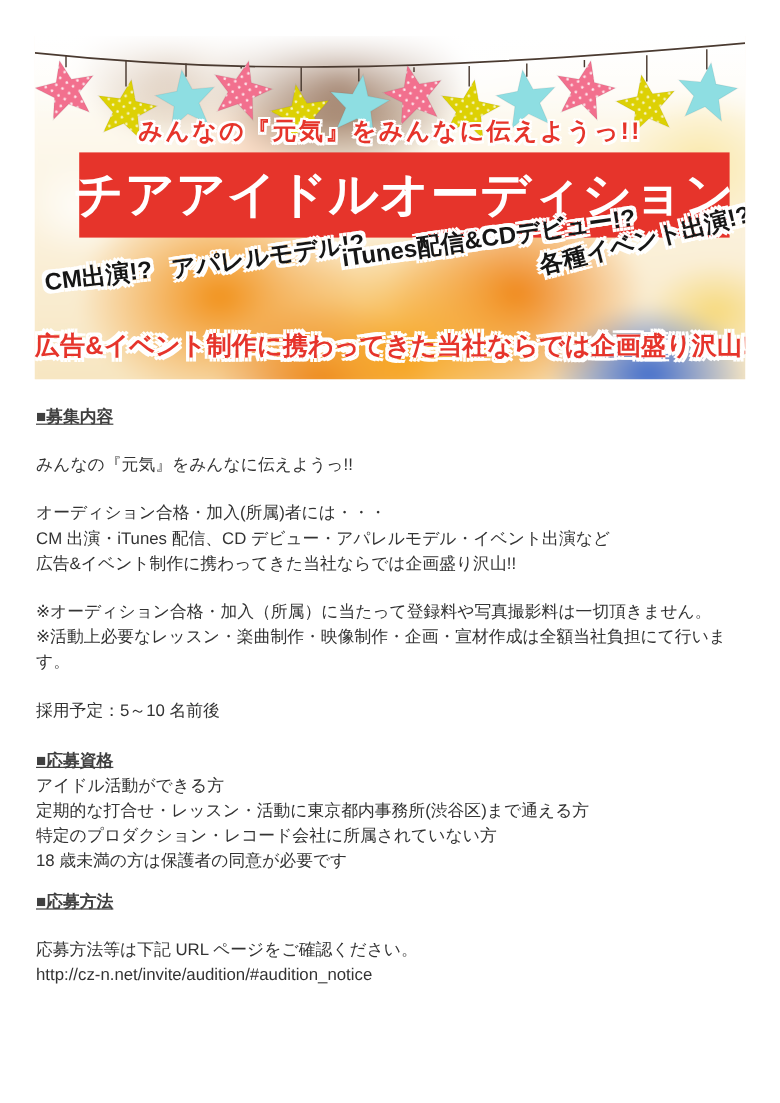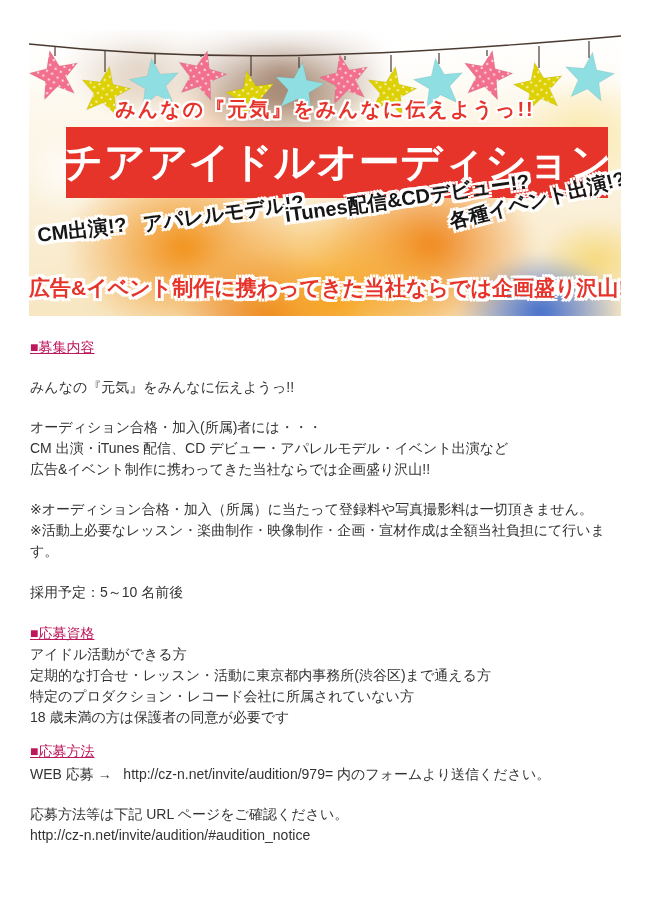--- a/index.html
+++ b/index.html
@@ -72,21 +72,21 @@
   .catch4{left:424px;top:178px;transform:rotate(-14deg);}
   .banner-slogan{
     position:absolute;left:0;top:244px;width:100%;text-align:center;
     font-size:21px;font-weight:bold;letter-spacing:0;color:var(--banner-red);white-space:nowrap;
     text-shadow:-3px -3px 0 #fff,3px -3px 0 #fff,-3px 3px 0 #fff,3px 3px 0 #fff,
                  0 -3px 0 #fff,0 3px 0 #fff,-3px 0 0 #fff,3px 0 0 #fff;
   }
   
   .content{position:absolute;left:0;top:316px;width:650px;padding:21px 30px 0 30px;
     font-size:14px;line-height:21px;color:var(--body-text);}
-  .sec-heading{font-weight:normal;text-decoration:underline;color:#be185d;}
+  .sec-heading{font-weight:bold;text-decoration:underline;color:#404040;}
   .gap{margin-top:19px;}
   .gap-lg{margin-top:20px;}
   .sec2{}
   .sec3{margin-top:13px;}
   .after-h{margin-top:2px;}
   .url-text{color:var(--body-text);text-decoration:none;}
 </style>
 </head>
 <body>
 
@@ -169,22 +169,17 @@
   <div class="gap-lg sec2">
     <div class="sec-heading">■応募資格</div>
     <div>アイドル活動ができる方</div>
     <div>定期的な打合せ・レッスン・活動に東京都内事務所(渋谷区)まで通える方</div>
     <div>特定のプロダクション・レコード会社に所属されていない方</div>
     <div>18 歳未満の方は保護者の同意が必要です</div>
   </div>
 
   <div class="gap-lg sec3">
     <div class="sec-heading">■応募方法</div>
-    <div class="after-h">
-      <span>WEB 応募 →</span>
-      <span>&nbsp;&nbsp;</span><a class="url-text" href="#">http://cz-n.net/invite/audition/979=</a>
-      <span>内のフォームより送信ください。</span>
-    </div>
     <div class="gap">応募方法等は下記 URL ページをご確認ください。</div>
     <div><a class="url-text" href="#">http://cz-n.net/invite/audition/#audition_notice</a></div>
   </div>
 
 </div>
 
 </body></html>

